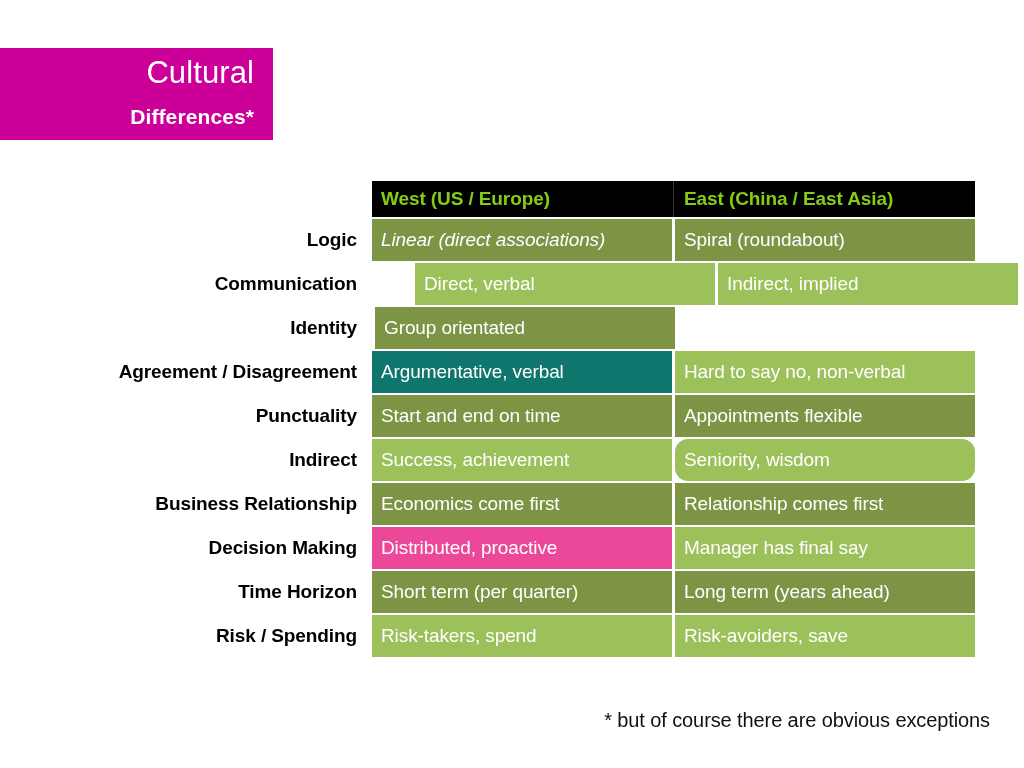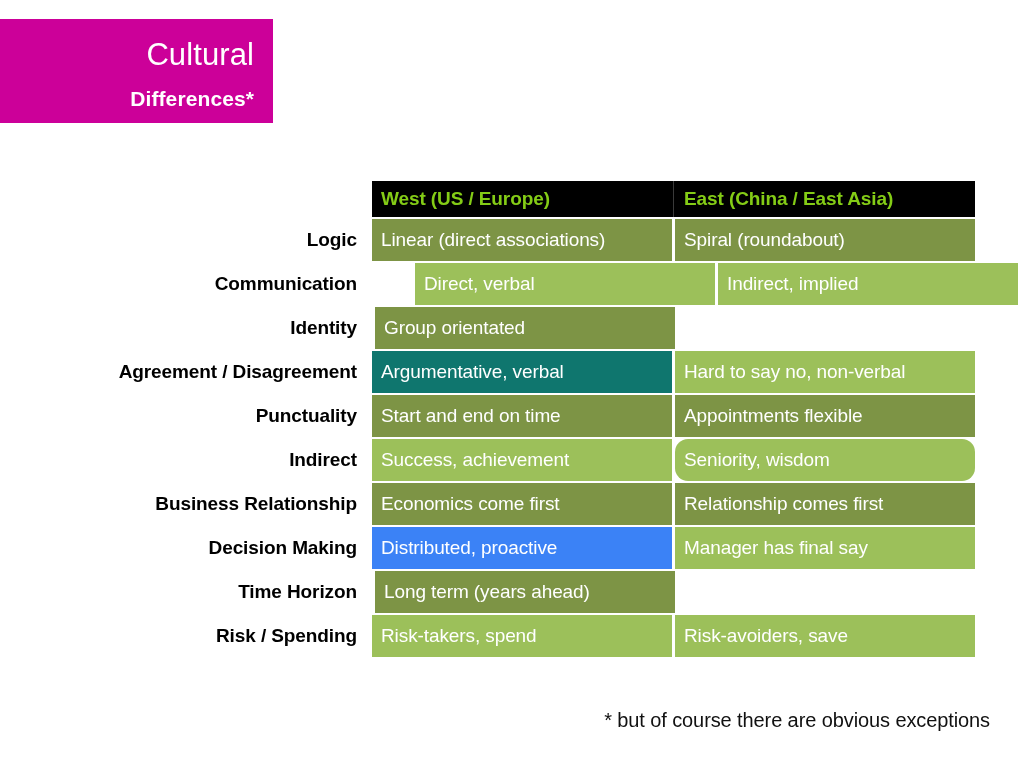--- a/index.html
+++ b/index.html
@@ -13,26 +13,26 @@
     height: 768px;
     overflow: hidden;
     font-family: "Liberation Sans", sans-serif;
     position: relative;
   }
 
   
   #title-block {
     position: absolute;
     left: 0;
-    top: 19px;
+    top: 48px;
     width: 273px;
-    height: 104px;
+    height: 92px;
     background: #cc0099;
     box-sizing: border-box;
-    padding: 13px 19px 0 10px;
+    padding: 2px 19px 0 10px;
     text-align: right;
     color: #ffffff;
   }
   #title-block .line1 {
     font-size: 31px;
     font-weight: 400;
     line-height: 45px;
     letter-spacing: 0.1px;
     white-space: nowrap;
   }
@@ -171,21 +171,21 @@
   <div class="row-sep">
       <div class="sep-label"></div>
       <div class="sep-gap"></div>
       <div class="sep-cells"></div>
     </div>
 
   <div class="mx-row data-row dark">
     <div class="mx-label">Logic</div>
     <div class="mx-gap"></div>
     <div class="mx-cells">
-      <div class="mx-cell col-west" style="background: rgb(125, 148, 69);">Linear (direct associations)</div>
+      <div class="mx-cell col-west" style="background: rgb(125, 148, 69); font-style: italic;">Linear (direct associations)</div>
       <div class="mx-coldiv"></div>
       <div class="mx-cell col-east" style="background: rgb(125, 148, 69);">Spiral (roundabout)</div>
     </div>
   </div>
   <div class="row-sep">
       <div class="sep-label"></div>
       <div class="sep-gap"></div>
       <div class="sep-cells"></div>
     </div>
 
@@ -275,35 +275,36 @@
   <div class="row-sep">
       <div class="sep-label"></div>
       <div class="sep-gap"></div>
       <div class="sep-cells"></div>
     </div>
 
   <div class="mx-row data-row light">
     <div class="mx-label">Decision Making</div>
     <div class="mx-gap"></div>
     <div class="mx-cells">
-      <div class="mx-cell col-west" style="background: #3b82f6;">Distributed, proactive</div>
+      <div class="mx-cell col-west" style="background: #ec4899;">Distributed, proactive</div>
       <div class="mx-coldiv"></div>
       <div class="mx-cell col-east" style="background: rgb(156, 192, 90);">Manager has final say</div>
     </div>
   </div>
   <div class="row-sep">
       <div class="sep-label"></div>
       <div class="sep-gap"></div>
       <div class="sep-cells"></div>
     </div>
 
   <div class="mx-row data-row dark">
     <div class="mx-label">Time Horizon</div>
     <div class="mx-gap"></div>
     <div class="mx-cells">
+      <div class="mx-cell col-west" style="background: rgb(125, 148, 69);">Short term (per quarter)</div>
       <div class="mx-coldiv"></div>
       <div class="mx-cell col-east" style="background: rgb(125, 148, 69);">Long term (years ahead)</div>
     </div>
   </div>
   <div class="row-sep">
       <div class="sep-label"></div>
       <div class="sep-gap"></div>
       <div class="sep-cells"></div>
     </div>
 

